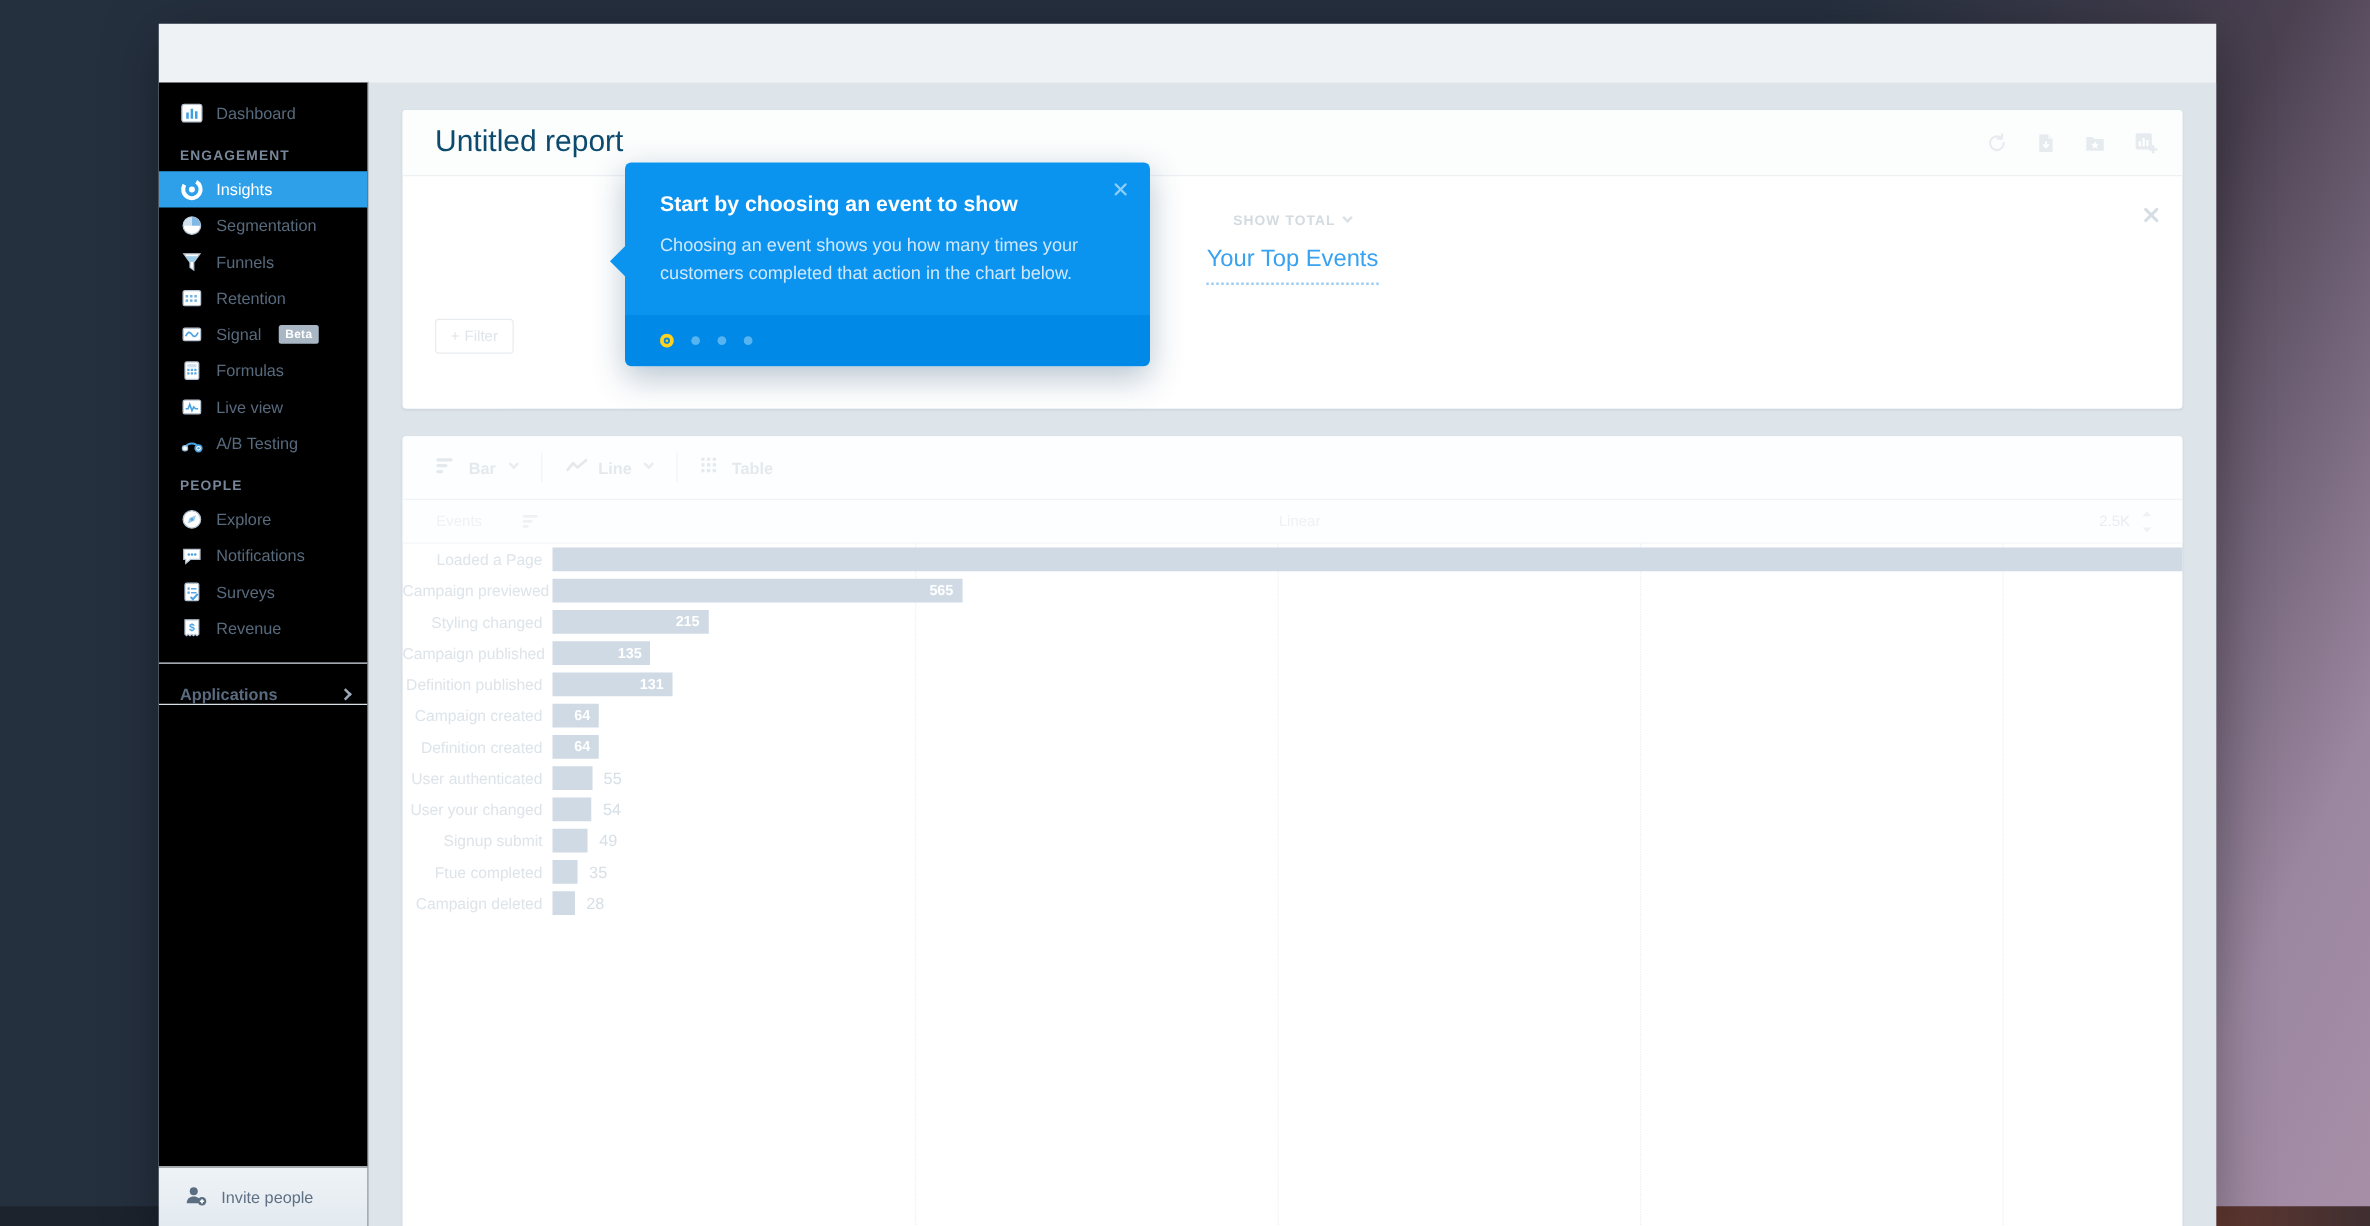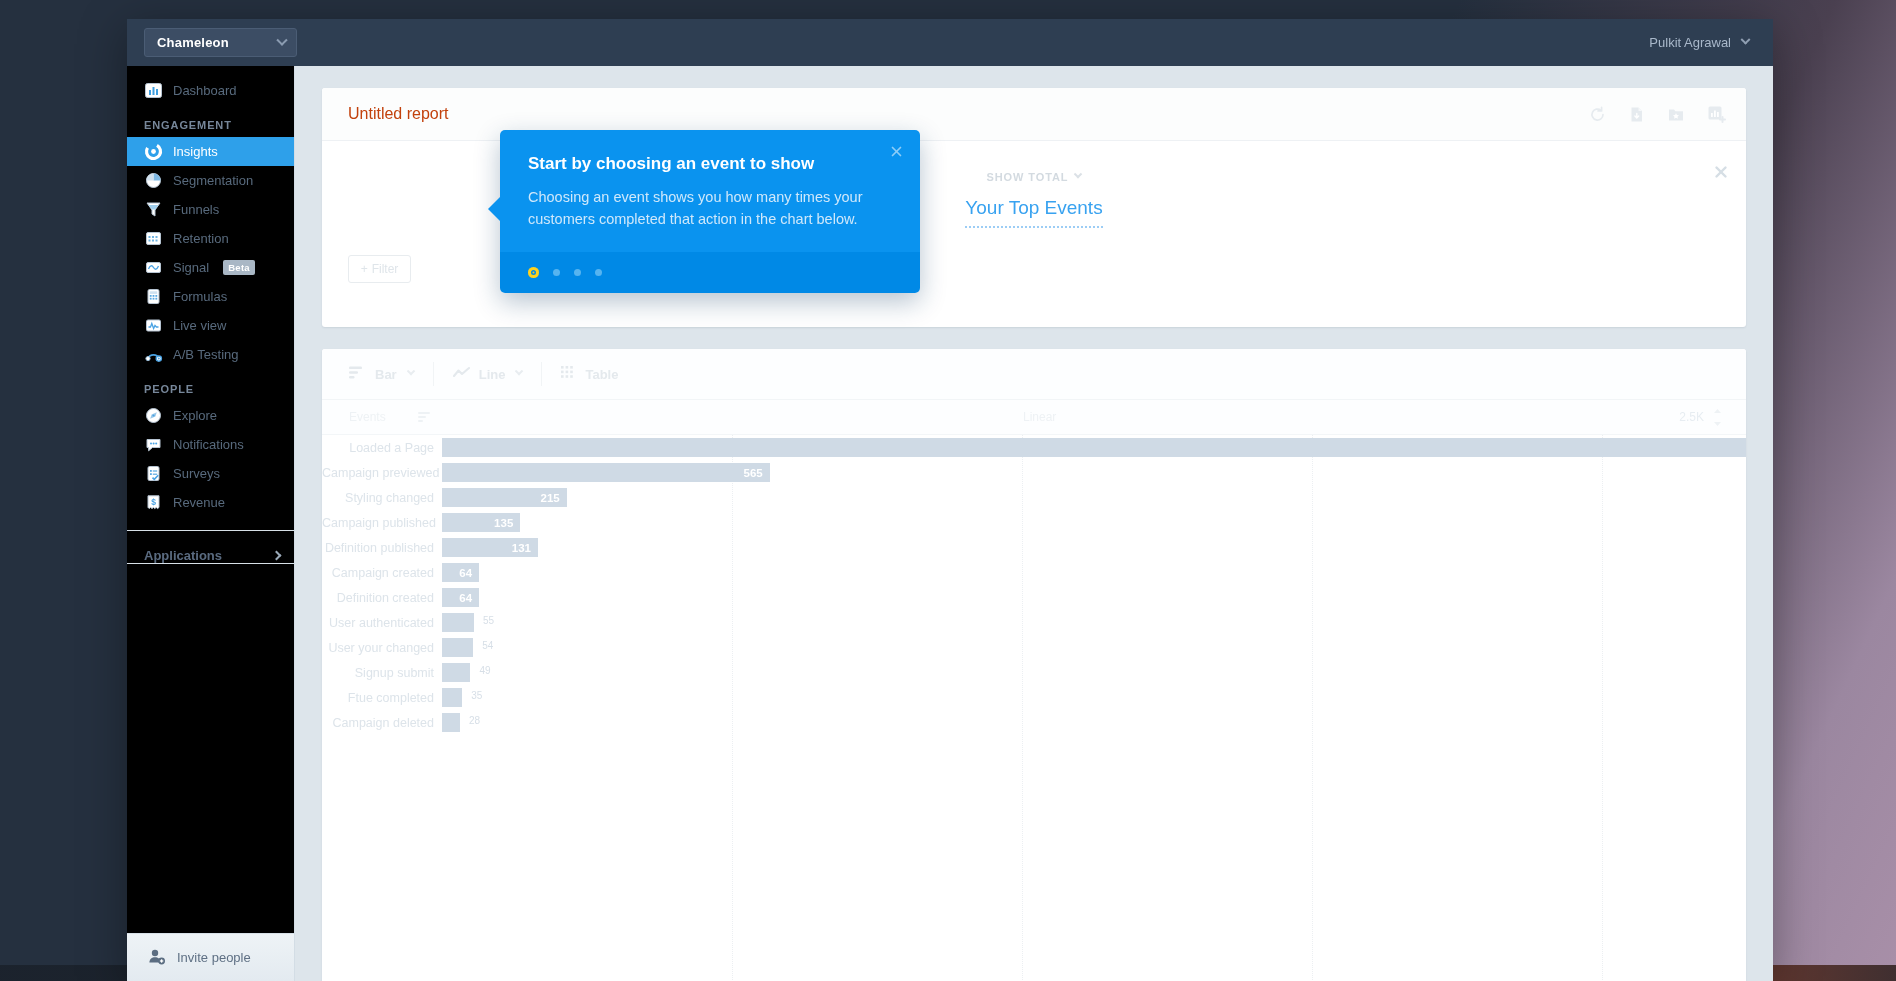--- a/index.html
+++ b/index.html
@@ -133,21 +133,21 @@
     box-shadow: 0 1px 2px rgba(40,60,80,.10);
   }
   
   #report-card { height: 239px; position: relative; overflow: hidden; }
   #report-title-bar {
     height: 53px; border-bottom: 1px solid #eef1f4;
     display: flex; align-items: center;
     padding: 0 20px 0 26px;
     background: #fcfdfd;
   }
-  #report-title { font-size: 16px; color: #c2410c; }
+  #report-title { font-size: 24px; color: #0c4a6e; }
   #report-actions { margin-left: auto; display: flex; align-items: center; gap: 22px; }
   #report-actions svg { display: block; }
 
   #query-area { padding: 26px 26px 0 26px; position: relative; text-align: center; }
   #show-total {
     display: inline-flex; align-items: center; gap: 7px;
     font-size: 11px; font-weight: bold; letter-spacing: .9px;
     color: #d3dae0; cursor: pointer;
   }
   #show-total .chev { color: #d3dae0; width: 6px; height: 6px; }
@@ -217,41 +217,31 @@
   }
   .bar-track { position: absolute; left: 120px; right: 22px; height: 19px; }
   .bar {
     height: 19px; background: #cfdae5;
     display: flex; align-items: center; justify-content: flex-end;
     padding-right: 7px;
     font-size: 11.5px; font-weight: bold; color: #ffffff;
   }
   .bar-val-out {
     position: absolute; top: 2px;
-    font-size: 10px; color: #d7dfe7;
+    font-size: 13px; color: #d7dfe7;
   }
 </style>
 </head>
 <body>
 
 <div id="desktop-bg"></div>
 <div id="desktop-bg-strip"></div>
 
 <div id="app-window">
 
-  <div id="topbar">
-    <div id="org-switcher">
-      <span class="org-name">Chameleon</span>
-      <span class="chev"></span>
-    </div>
-    <div id="user-menu">
-      <span>Pulkit Agrawal</span>
-      <span class="chev"></span>
-    </div>
-  </div>
 
   <div id="sidebar">
     <div id="nav-scroll">
       <div id="nav-top">
         <div class="nav-item">
           <span class="ic">
             <svg viewBox="0 0 19 19" width="19" height="19">
                 <rect x="1.5" y="2.5" width="16" height="14" rx="2" fill="#fff" stroke="#b6c4d2"></rect>
                 <rect x="5" y="9" width="2" height="5" fill="#3f9fe0"></rect>
                 <rect x="8.5" y="6" width="2" height="8" fill="#3f9fe0"></rect>

